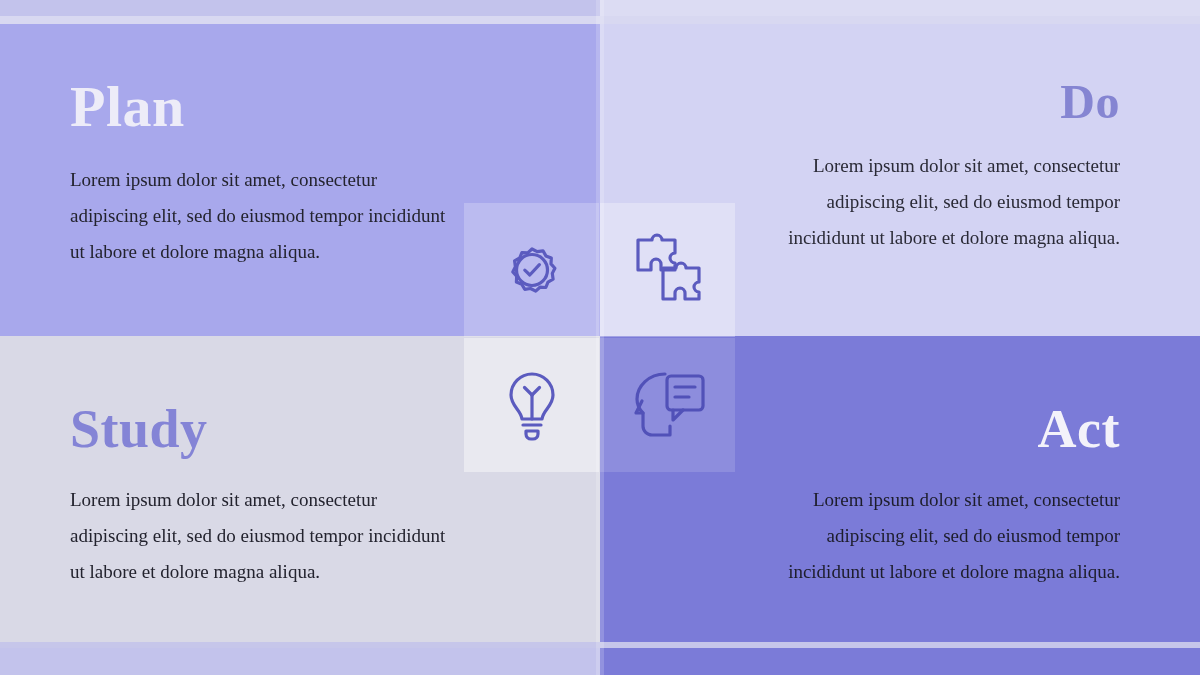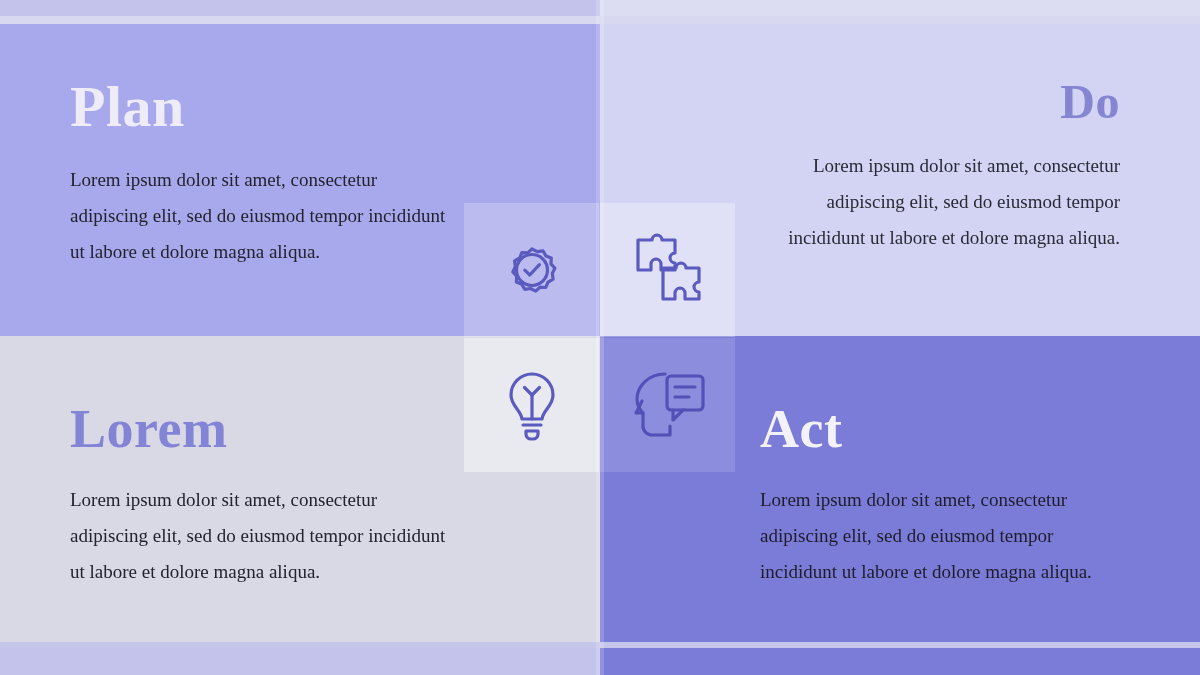--- a/index.html
+++ b/index.html
@@ -58,21 +58,21 @@
   #quad-do { left: 760px; top: 78px; width: 360px; text-align: right; }
   #quad-do .title { font-size: 48px; color: #8585d2; margin-bottom: 22px; }
   #quad-do .body  { color: #2a2a36; }
 
   
   #quad-study { left: 70px; top: 402px; width: 380px; text-align: left; }
   #quad-study .title { font-size: 54px; color: #8484d6; margin-bottom: 26px; }
   #quad-study .body  { color: #23232e; }
 
   
-  #quad-act { left: 760px; top: 402px; width: 360px; }
+  #quad-act { left: 760px; top: 402px; width: 360px; text-align: right; }
   #quad-act .title { font-size: 54px; color: #f3f2fa; margin-bottom: 26px; }
   #quad-act .body  { color: #1d1d2b; }
 
   
   .tile {
     position: absolute;
     width: 135px; height: 134px;
     display: flex; align-items: center; justify-content: center;
   }
   #tile-gear   { left: 464px; top: 203px; background: rgba(255,255,255,0.22); }
@@ -105,21 +105,21 @@
     <div class="title">Plan</div>
     <div class="body">Lorem ipsum dolor sit amet, consectetur adipiscing elit, sed do eiusmod tempor incididunt ut labore et dolore magna aliqua.</div>
   </div>
 
   <div class="quad" id="quad-do">
     <div class="title">Do</div>
     <div class="body">Lorem ipsum dolor sit amet, consectetur adipiscing elit, sed do eiusmod tempor incididunt ut labore et dolore magna aliqua.</div>
   </div>
 
   <div class="quad" id="quad-study">
-    <div class="title">Lorem</div>
+    <div class="title">Study</div>
     <div class="body">Lorem ipsum dolor sit amet, consectetur adipiscing elit, sed do eiusmod tempor incididunt ut labore et dolore magna aliqua.</div>
   </div>
 
   <div class="quad" id="quad-act">
     <div class="title">Act</div>
     <div class="body">Lorem ipsum dolor sit amet, consectetur adipiscing elit, sed do eiusmod tempor incididunt ut labore et dolore magna aliqua.</div>
   </div>
 
   <div class="tile" id="tile-gear">
     <span>

